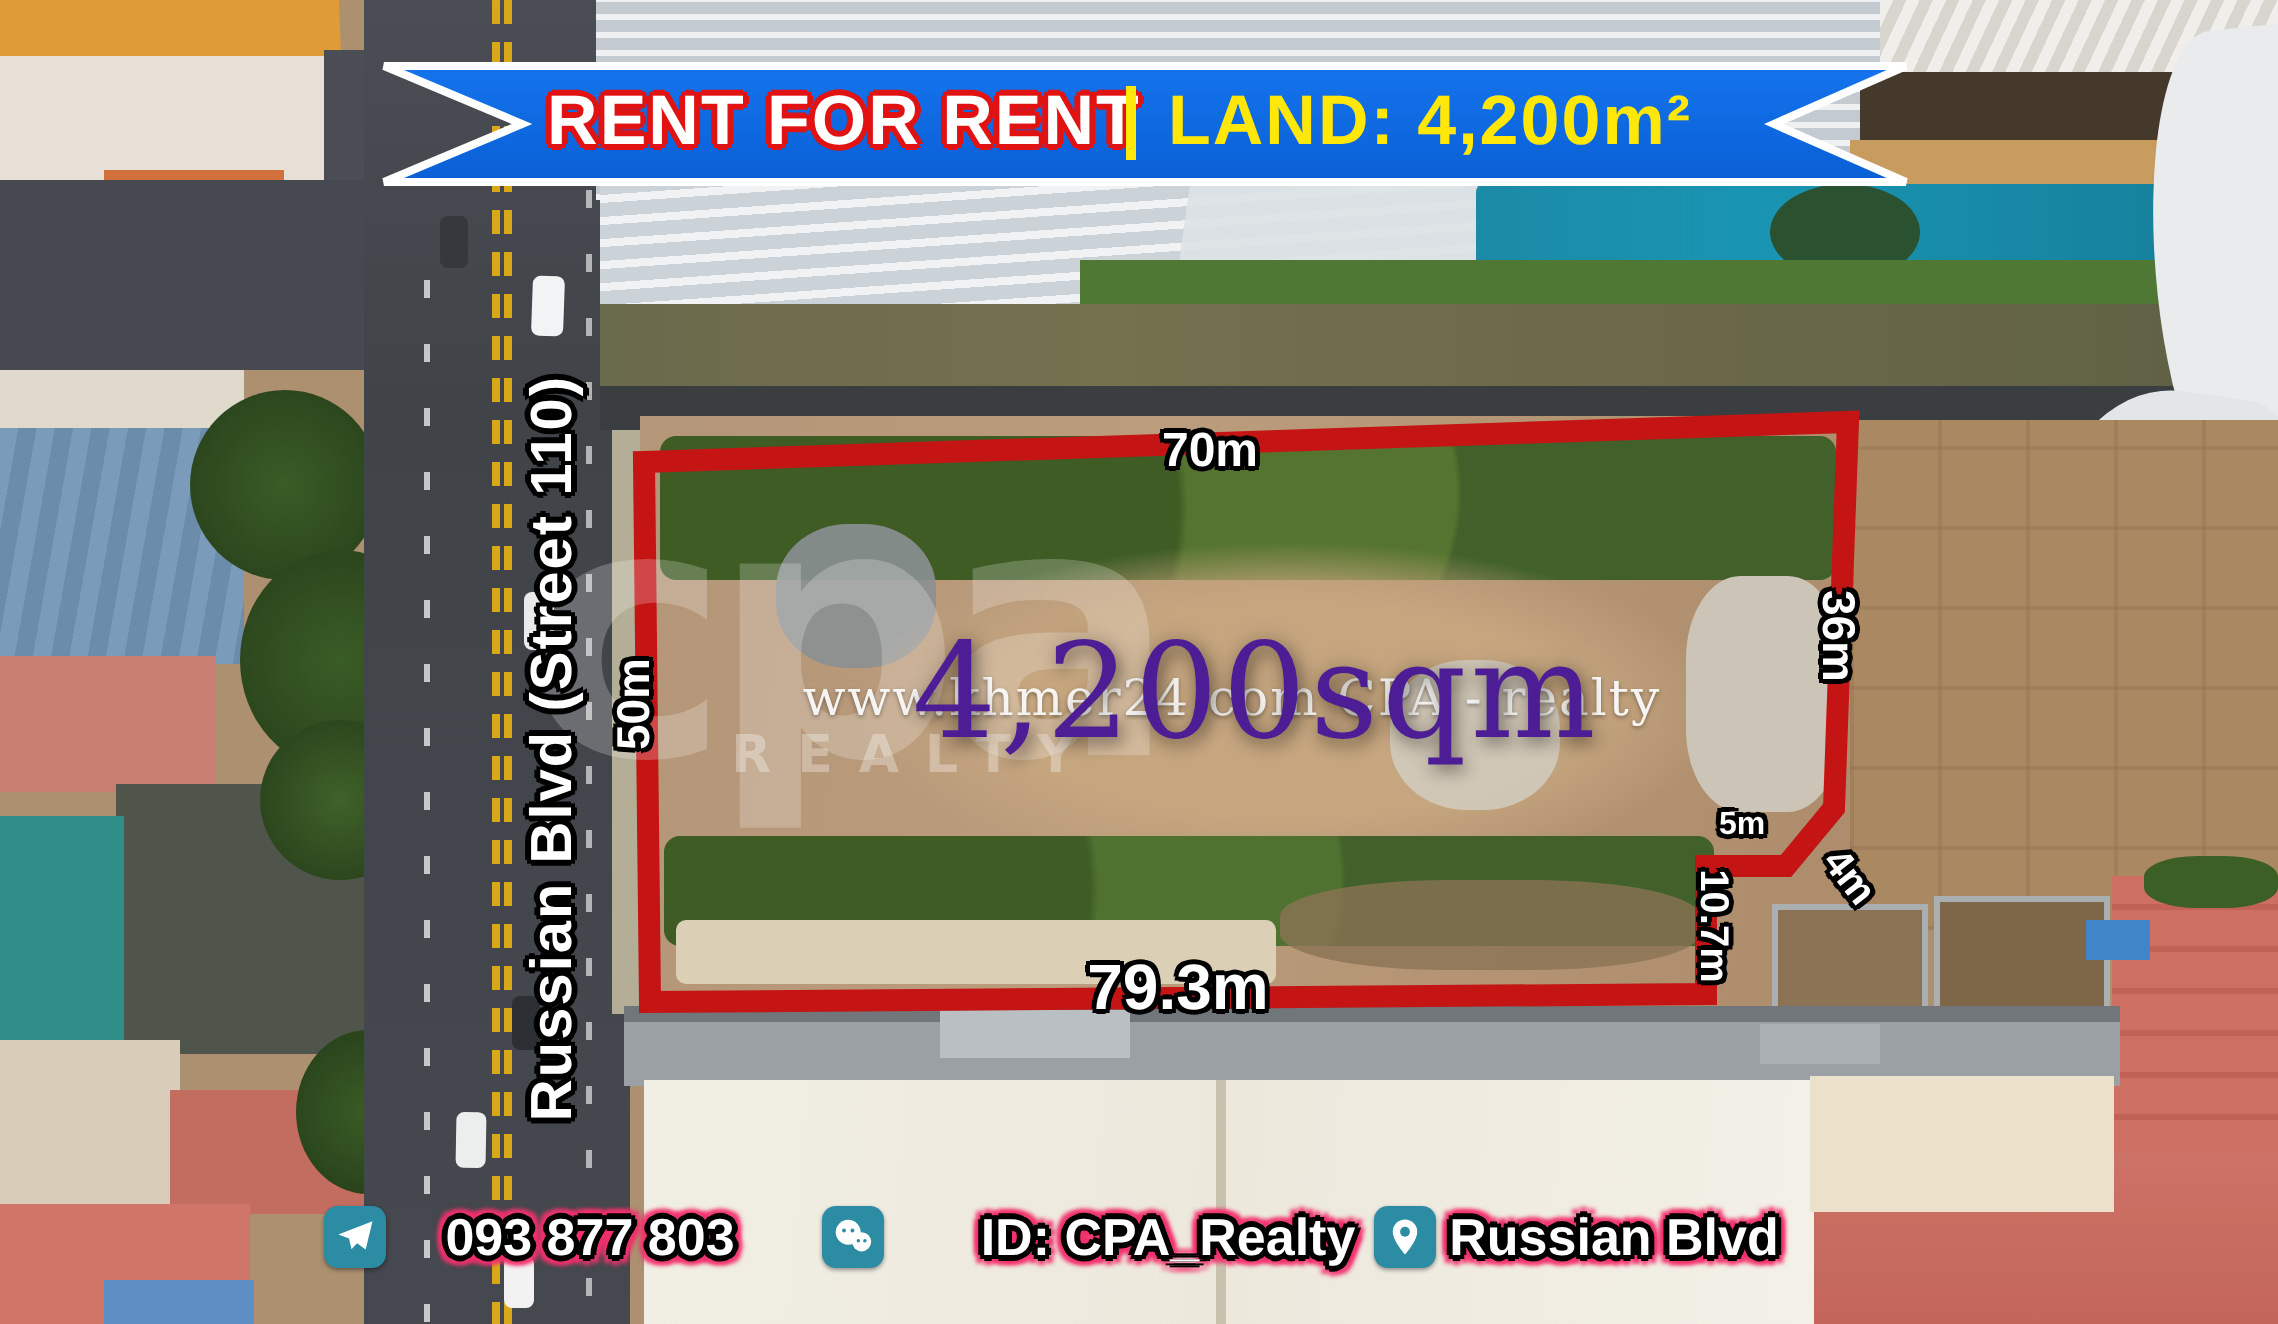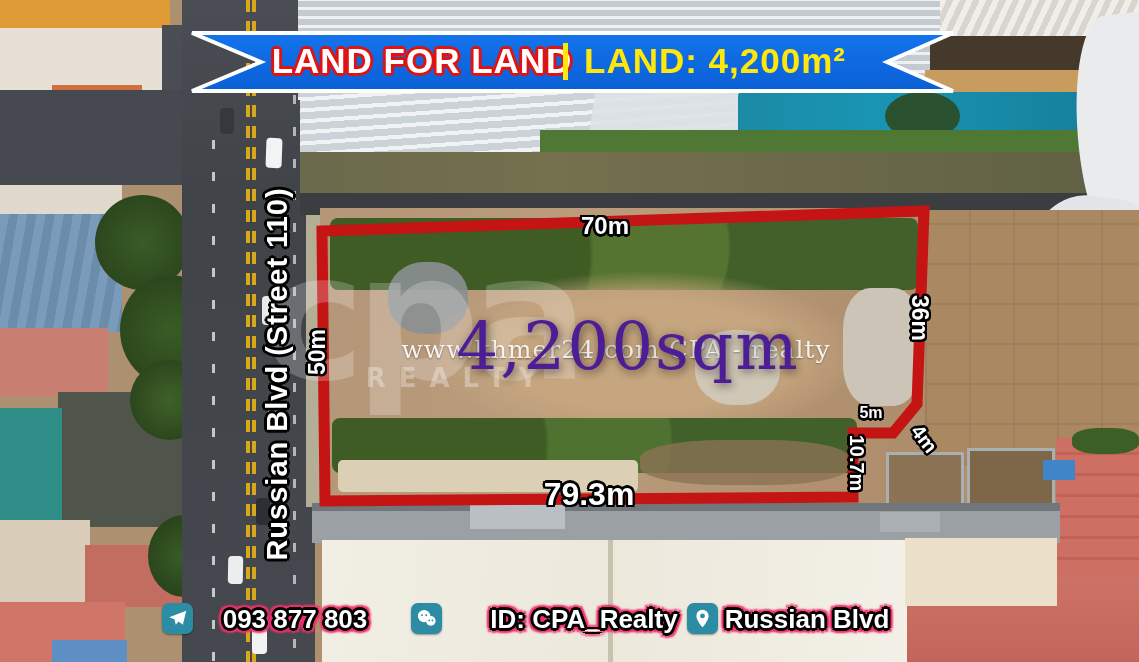--- a/index.html
+++ b/index.html
@@ -140,21 +140,21 @@
 
   <svg class="abs" style="left:190px;top:31px;z-index:7;" width="766" height="62" viewBox="0 0 766 62">
     <defs>
       <linearGradient id="bannerGrad" x1="0" y1="0" x2="0" y2="1">
         <stop offset="0" stop-color="#1474ec"></stop>
           <stop offset="1" stop-color="#0a5fd6"></stop>
       </linearGradient>
     </defs>
     <polygon points="2,2 763,2 697,31 763,60 2,60 71,31" fill="url(#bannerGrad)" stroke="#ffffff" stroke-width="4" stroke-linejoin="miter"></polygon>
   </svg>
-  <div class="abs ctr banner-title" style="left:422px;top:61px;z-index:8;">LAND FOR LAND</div>
+  <div class="abs ctr banner-title" style="left:422px;top:61px;z-index:8;">RENT FOR RENT</div>
   <div class="abs" style="left:563px;top:43px;width:5px;height:37px;background:#ffe70a;z-index:8;"></div>
   <div class="abs ctr banner-sub" style="left:715px;top:61px;z-index:8;">LAND: 4,200m²</div>
 
   <div class="abs icon-box" style="left:162px;top:603px;">
     <svg width="21" height="21" viewBox="0 0 24 24">
         <path d="M22 3L2.5 10.6l6.1 2.3L10 19l3.2-3.5 4.9 3.7L22 3z" fill="#fff"></path>
       </svg>
   </div>
   <div class="abs ctr contact" style="left:268px;top:619px;">093 877 803</div>
 

